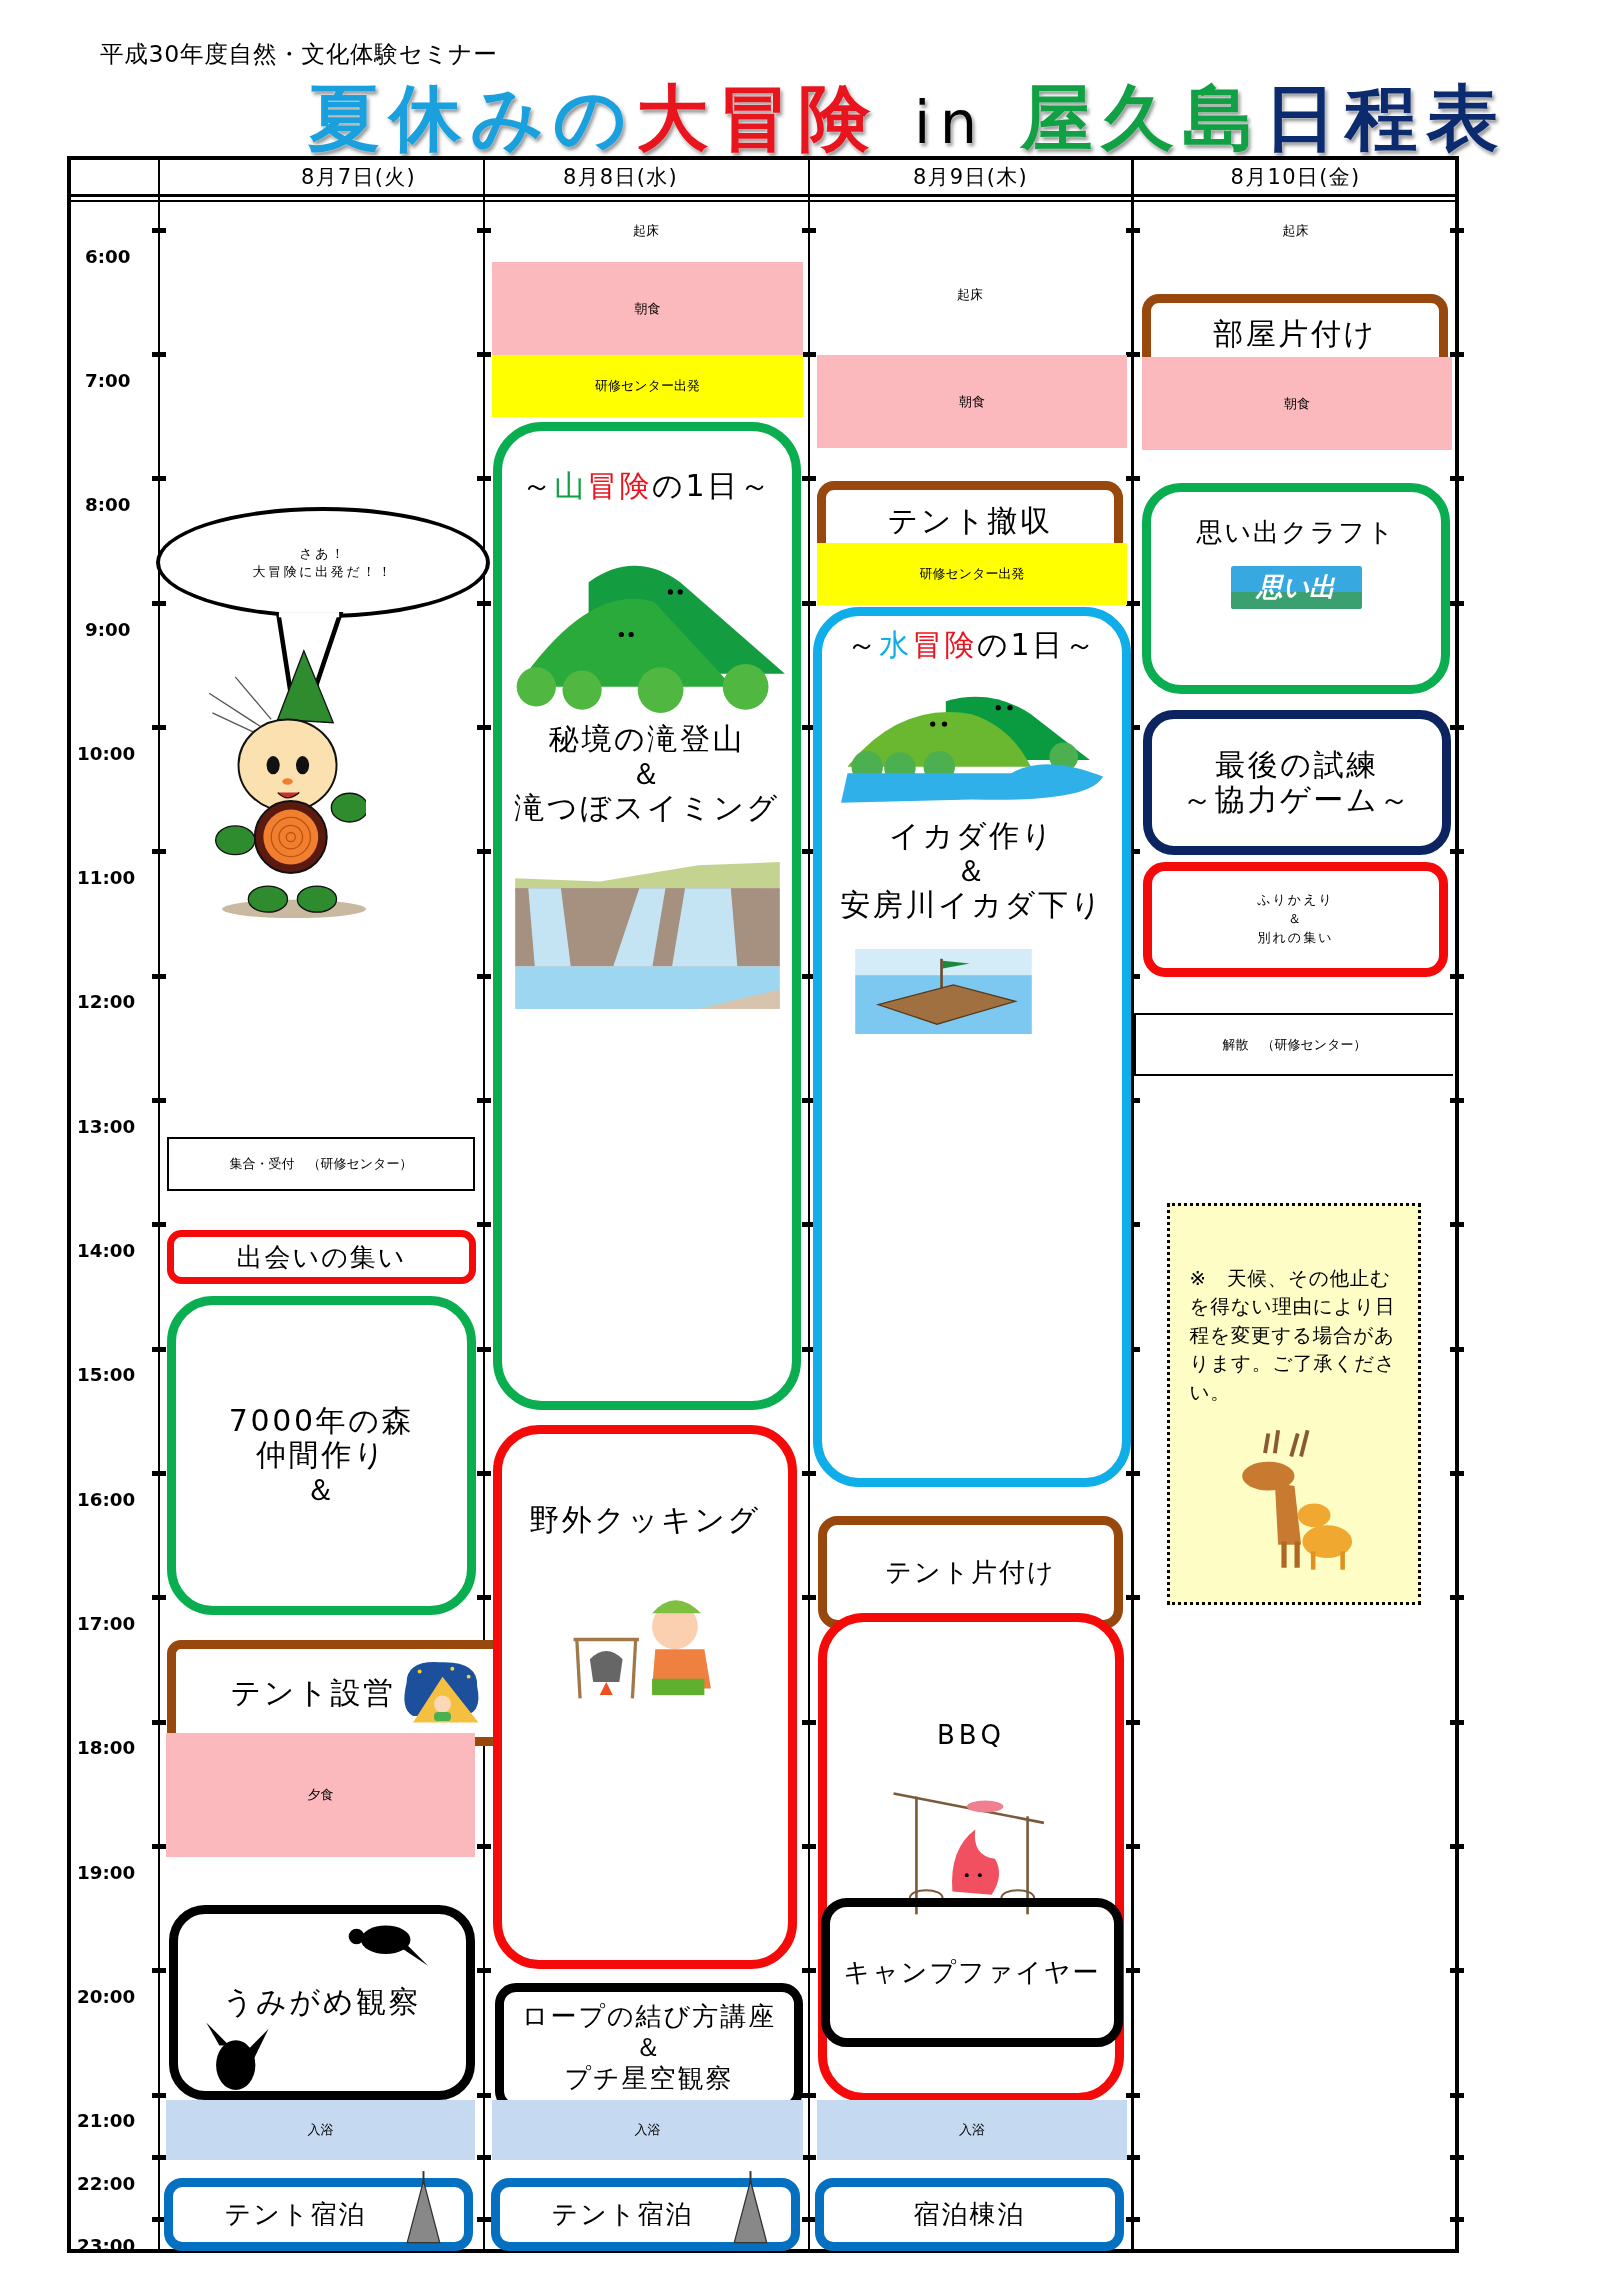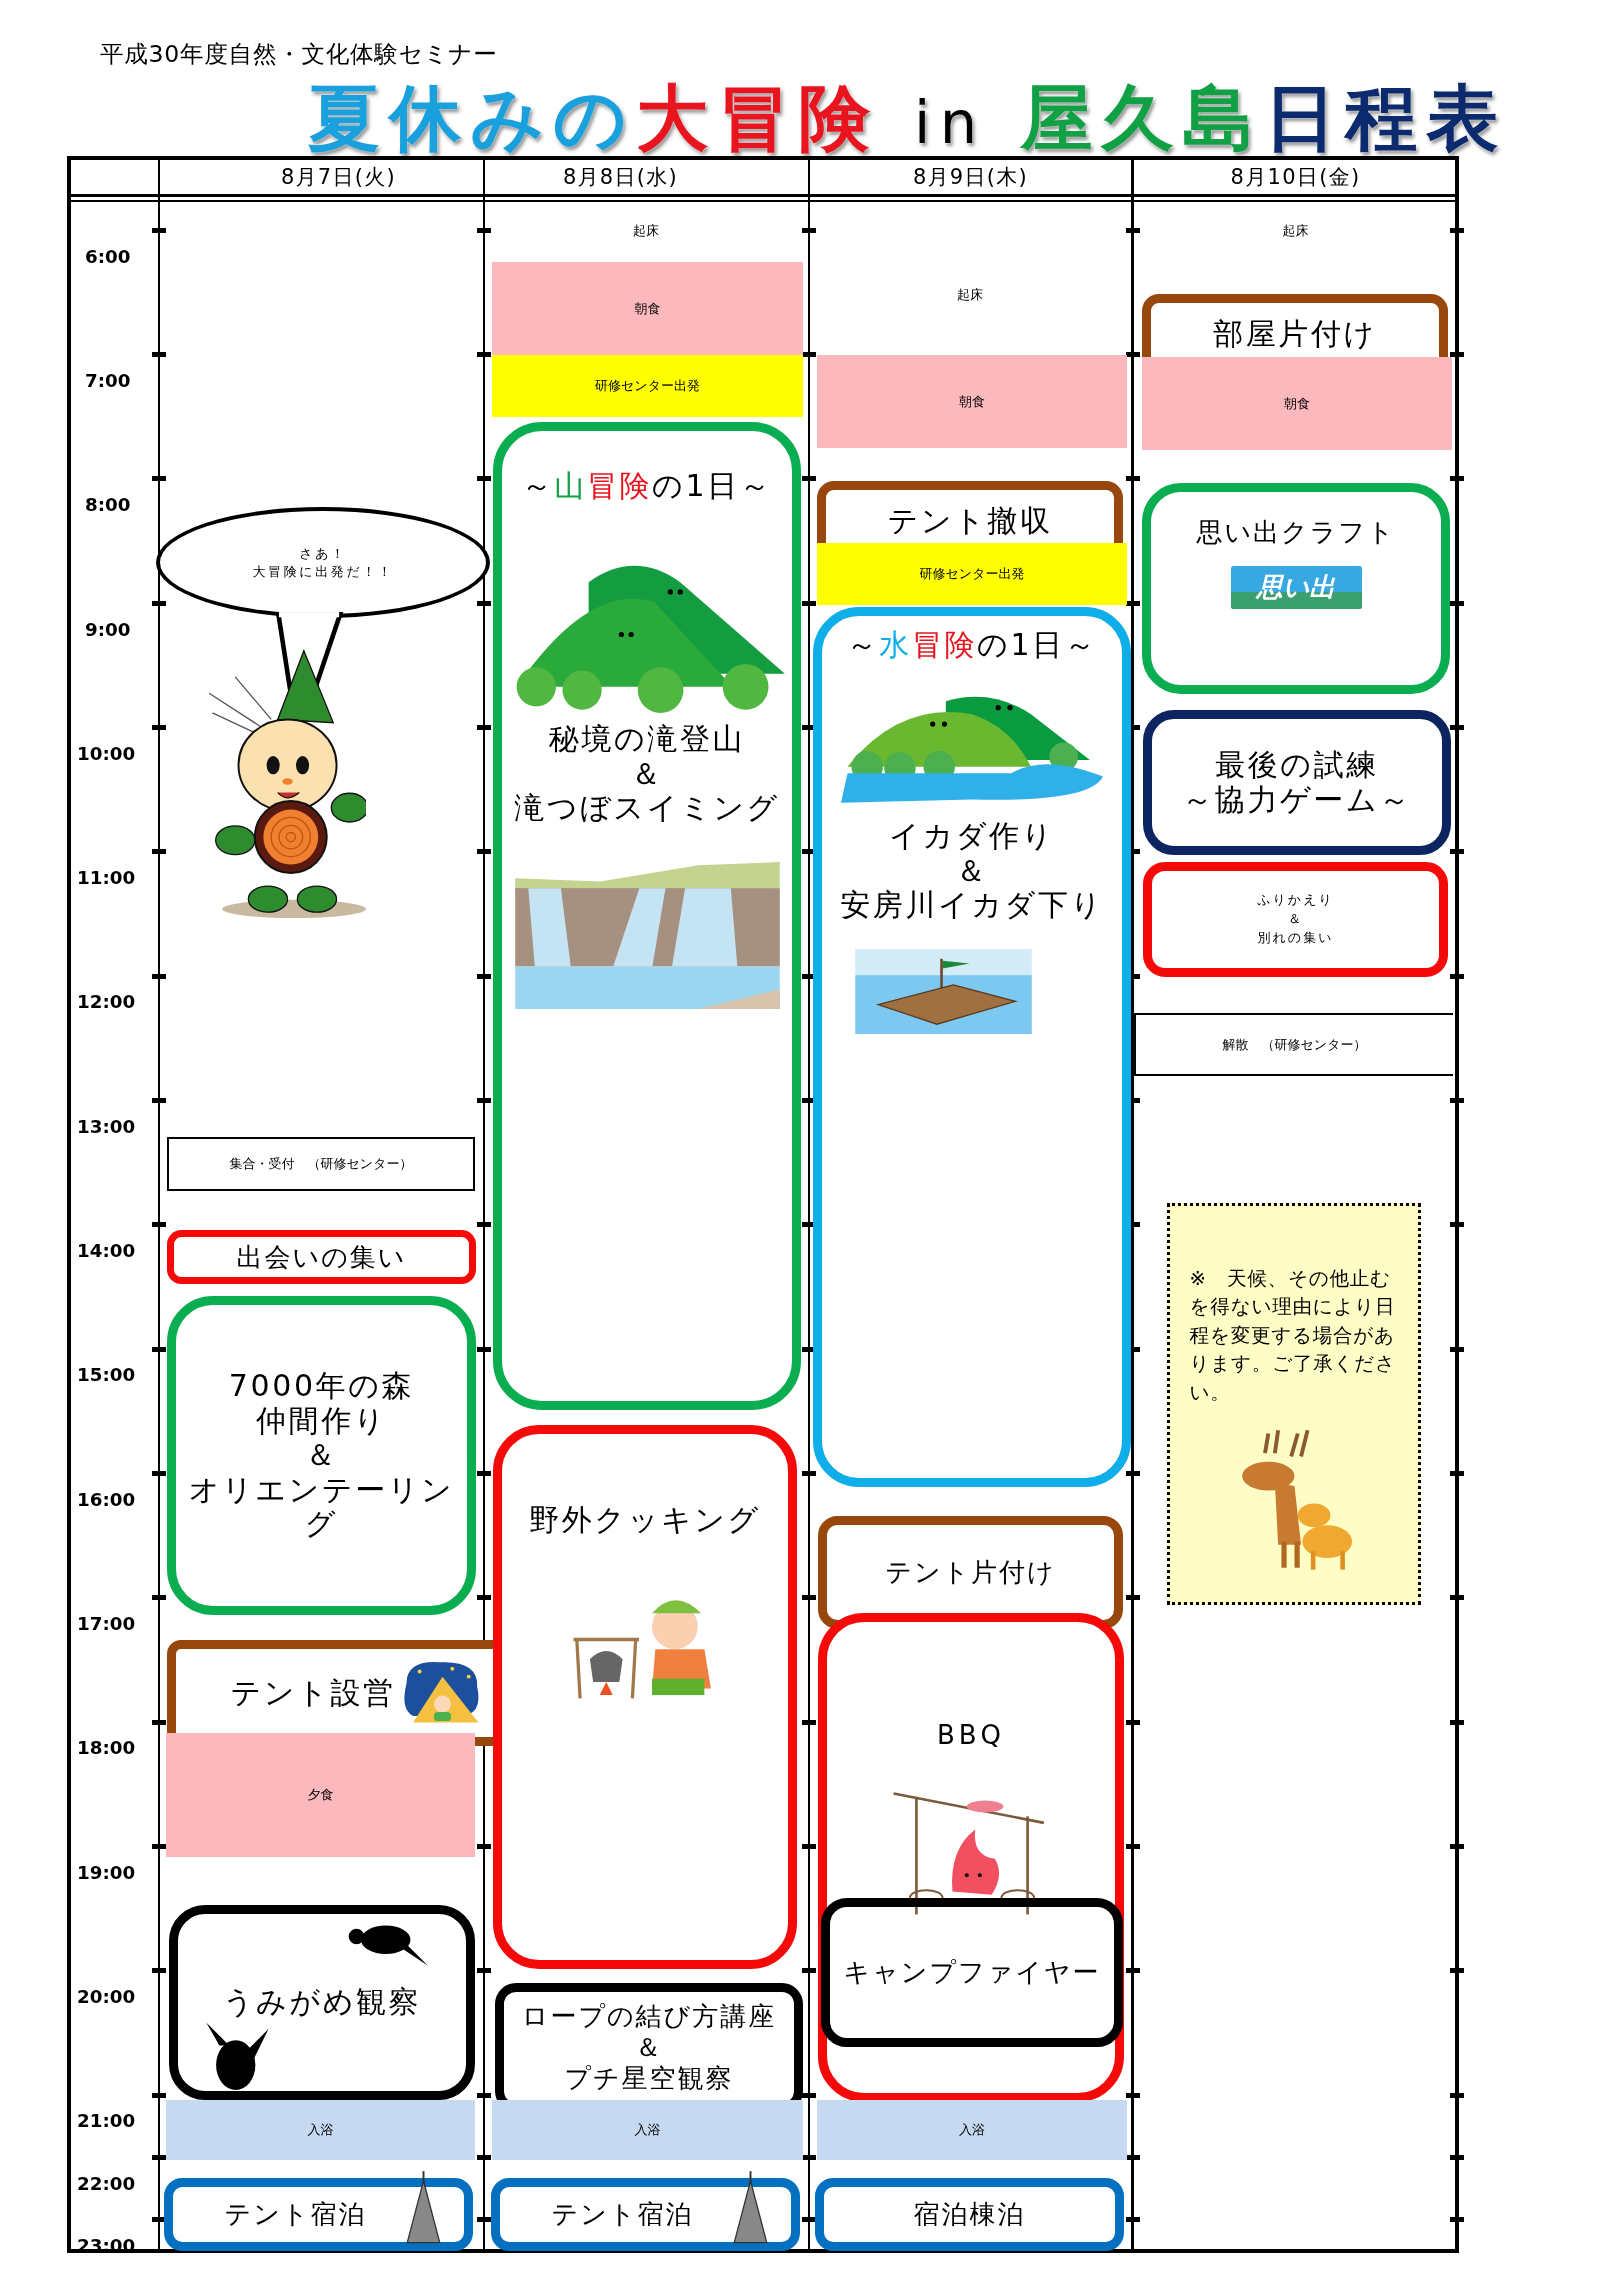--- a/index.html
+++ b/index.html
@@ -44,21 +44,21 @@
   <span class="t-blue">夏休みの</span><span class="t-red">大冒険</span> <span class="t-black" style="font-weight:normal;font-size:59px;">in</span> <span class="t-green">屋久島</span><span class="t-navy">日程表</span>
 </div>
 
 <div class="abs table-body"></div>
 <div class="abs hdr-sep"></div>
 <div class="abs vline" style="left:158px"></div>
 <div class="abs vline" style="left:483px"></div>
 <div class="abs vline" style="left:808px"></div>
 <div class="abs vline thick" style="left:1131px"></div>
 
-<div class="abs hdr-cell" style="left:144px;width:389px">8月7日(火)</div>
+<div class="abs hdr-cell" style="left:164px;width:389px">8月7日(火)</div>
 <div class="abs hdr-cell" style="left:485px;width:271px">8月8日(水)</div>
 <div class="abs hdr-cell" style="left:810px;width:321px">8月9日(木)</div>
 <div class="abs hdr-cell" style="left:1134px;width:323px">8月10日(金)</div>
 
 <div class="abs time-label" style="top:221px">6:00</div>
 <div class="abs time-label" style="top:345px">7:00</div>
 <div class="abs time-label" style="top:469px">8:00</div>
 <div class="abs time-label" style="top:594px">9:00</div>
 <div class="abs time-label" style="top:718px;left:77px">10:00</div>
 <div class="abs time-label" style="top:842px;left:77px">11:00</div>
@@ -197,21 +197,20 @@
   <ellipse cx="110" cy="395" rx="30" ry="20" fill="#2e8b2e" stroke="#111" stroke-width="2"></ellipse>
   <ellipse cx="185" cy="395" rx="30" ry="20" fill="#2e8b2e" stroke="#111" stroke-width="2"></ellipse>
 </svg>
 
 <div class="abs plain block txt-s" style="left:167px;top:1137px;width:308px;height:54px;">集合・受付　（研修センター）</div>
 <div class="abs rr b-red block txt-m" style="left:167px;top:1230px;width:309px;height:54px;border-radius:14.4px;border-width:7.9px;">出会いの集い</div>
 <div class="abs rr b-green block txt-l" style="left:167px;top:1296px;width:309px;height:319px;border-radius:46px;">
   <div>7000年の森</div>
   <div>仲間作り</div>
   <div>＆</div>
-  <div>オリエンテーリング</div>
 </div>
 <div class="abs rr b-brown block txt-l" style="left:167px;top:1616px;width:342px;height:106px;border-radius:14px;flex-direction:row;">
   <span style="margin-left:39px">テント設営</span>
   <svg width="85" height="72" viewBox="0 0 130 110" style="margin-left:3.9px">
     <path d="M10,40 Q10,5 60,8 Q120,5 118,45 Q128,90 90,90 L20,90 Q0,80 10,40Z" fill="#1c4f9c"></path>
     <polygon points="65,30 20,100 120,100" fill="#f5c040"></polygon>
     <circle cx="65" cy="72" r="13" fill="#fbd9b8"></circle>
     <rect x="52" y="84" width="26" height="14" rx="6" fill="#4caf50"></rect>
     <circle cx="30" cy="22" r="3" fill="#f5d040"></circle>
       <circle cx="80" cy="18" r="3" fill="#f5d040"></circle>

